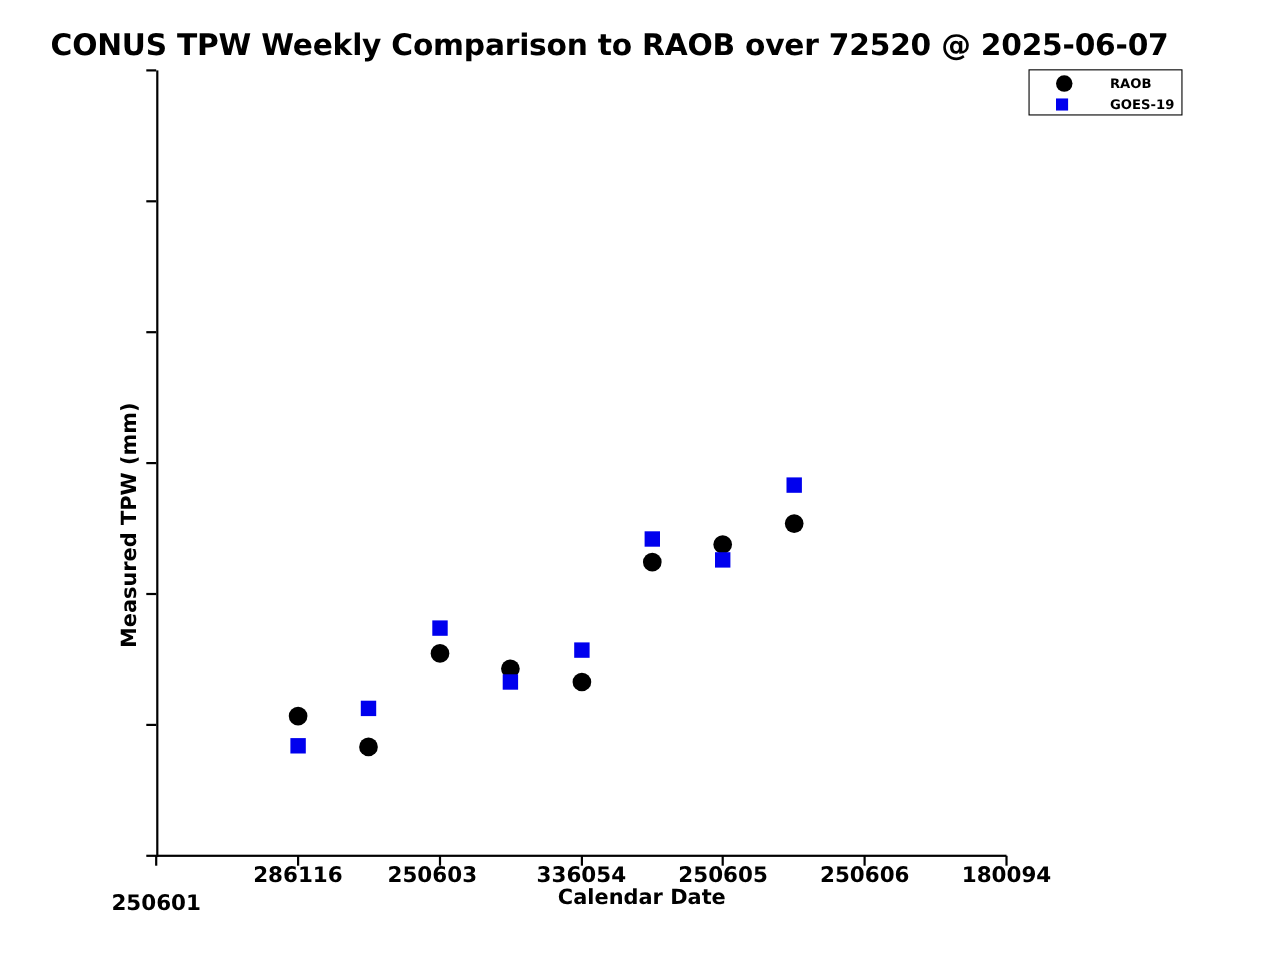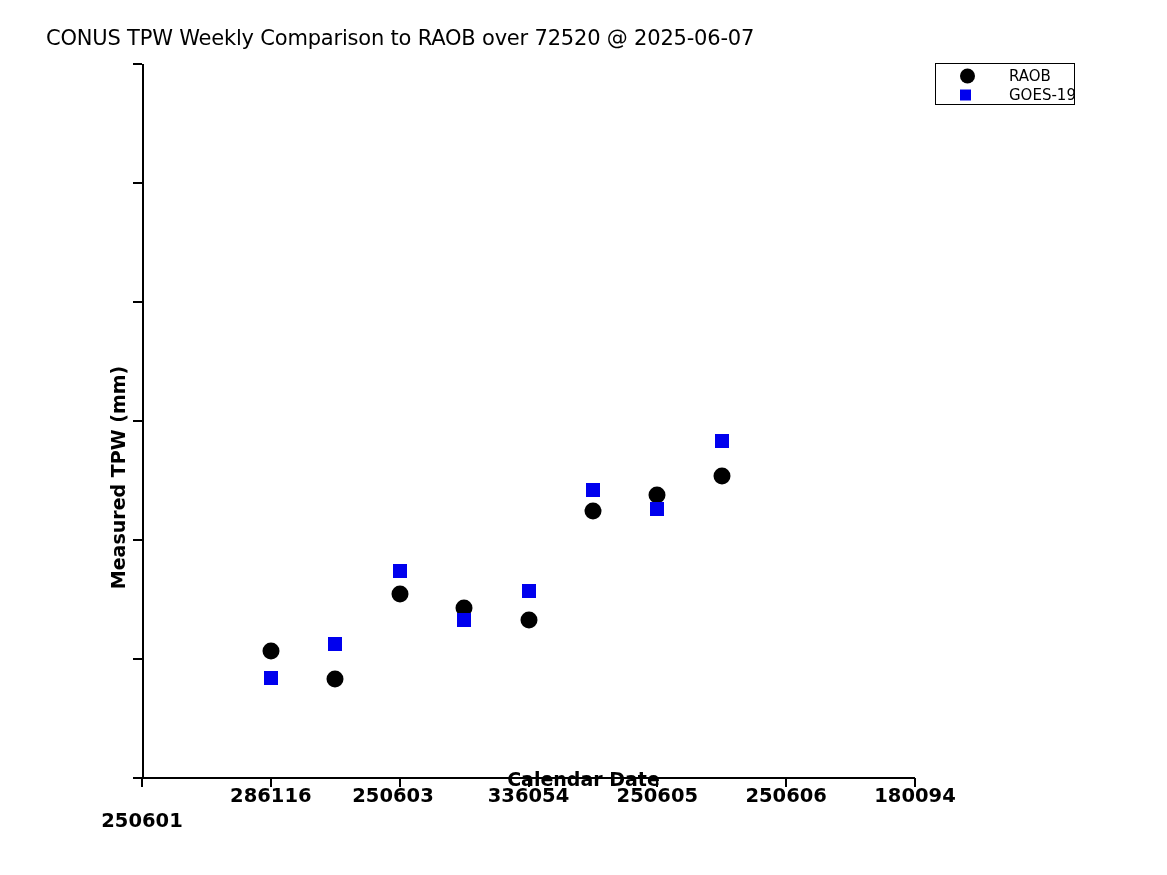--- a/index.html
+++ b/index.html
@@ -18,22 +18,22 @@
     width: 1167px;
     height: 875px;
     background: #ffffff;
   }
 
   
   #chart-title {
     position: absolute;
     left: 46px;
     top: 26px;
-    font-size: 21px;
-    font-weight: normal;
+    font-size: 27px;
+    font-weight: bold;
     color: #000000;
     white-space: nowrap;
     letter-spacing: -0.2px;
   }
 
   
   #plot-area {
     position: absolute;
     left: 142px;
     top: 64px;
@@ -79,21 +79,21 @@
     color: #000000;
     text-align: center;
     white-space: nowrap;
     transform: translateX(-50%);
   }
 
   
   #xlabel {
     position: absolute;
     left: 0;
-    top: 768px;
+    top: 805px;
     width: 1167px;
     text-align: center;
     font-size: 19px;
     font-weight: bold;
     color: #000000;
   }
   #ylabel-wrap {
     position: absolute;
     left: 0px;
     top: 0px;
@@ -166,22 +166,22 @@
   .legend-sym.square {
     width: 11px;
     height: 11px;
     background: #0000ee;
   }
   .legend-text {
     position: absolute;
     left: 73px;
     top: 50%;
     transform: translateY(-50%);
-    font-size: 15px;
-    font-weight: normal;
+    font-size: 12px;
+    font-weight: bold;
     color: #000000;
     white-space: nowrap;
   }
 </style>
 </head>
 <body>
 
 <div id="figure">
 
   <div id="chart-title">CONUS TPW Weekly Comparison to RAOB over 72520 @ 2025-06-07</div>

